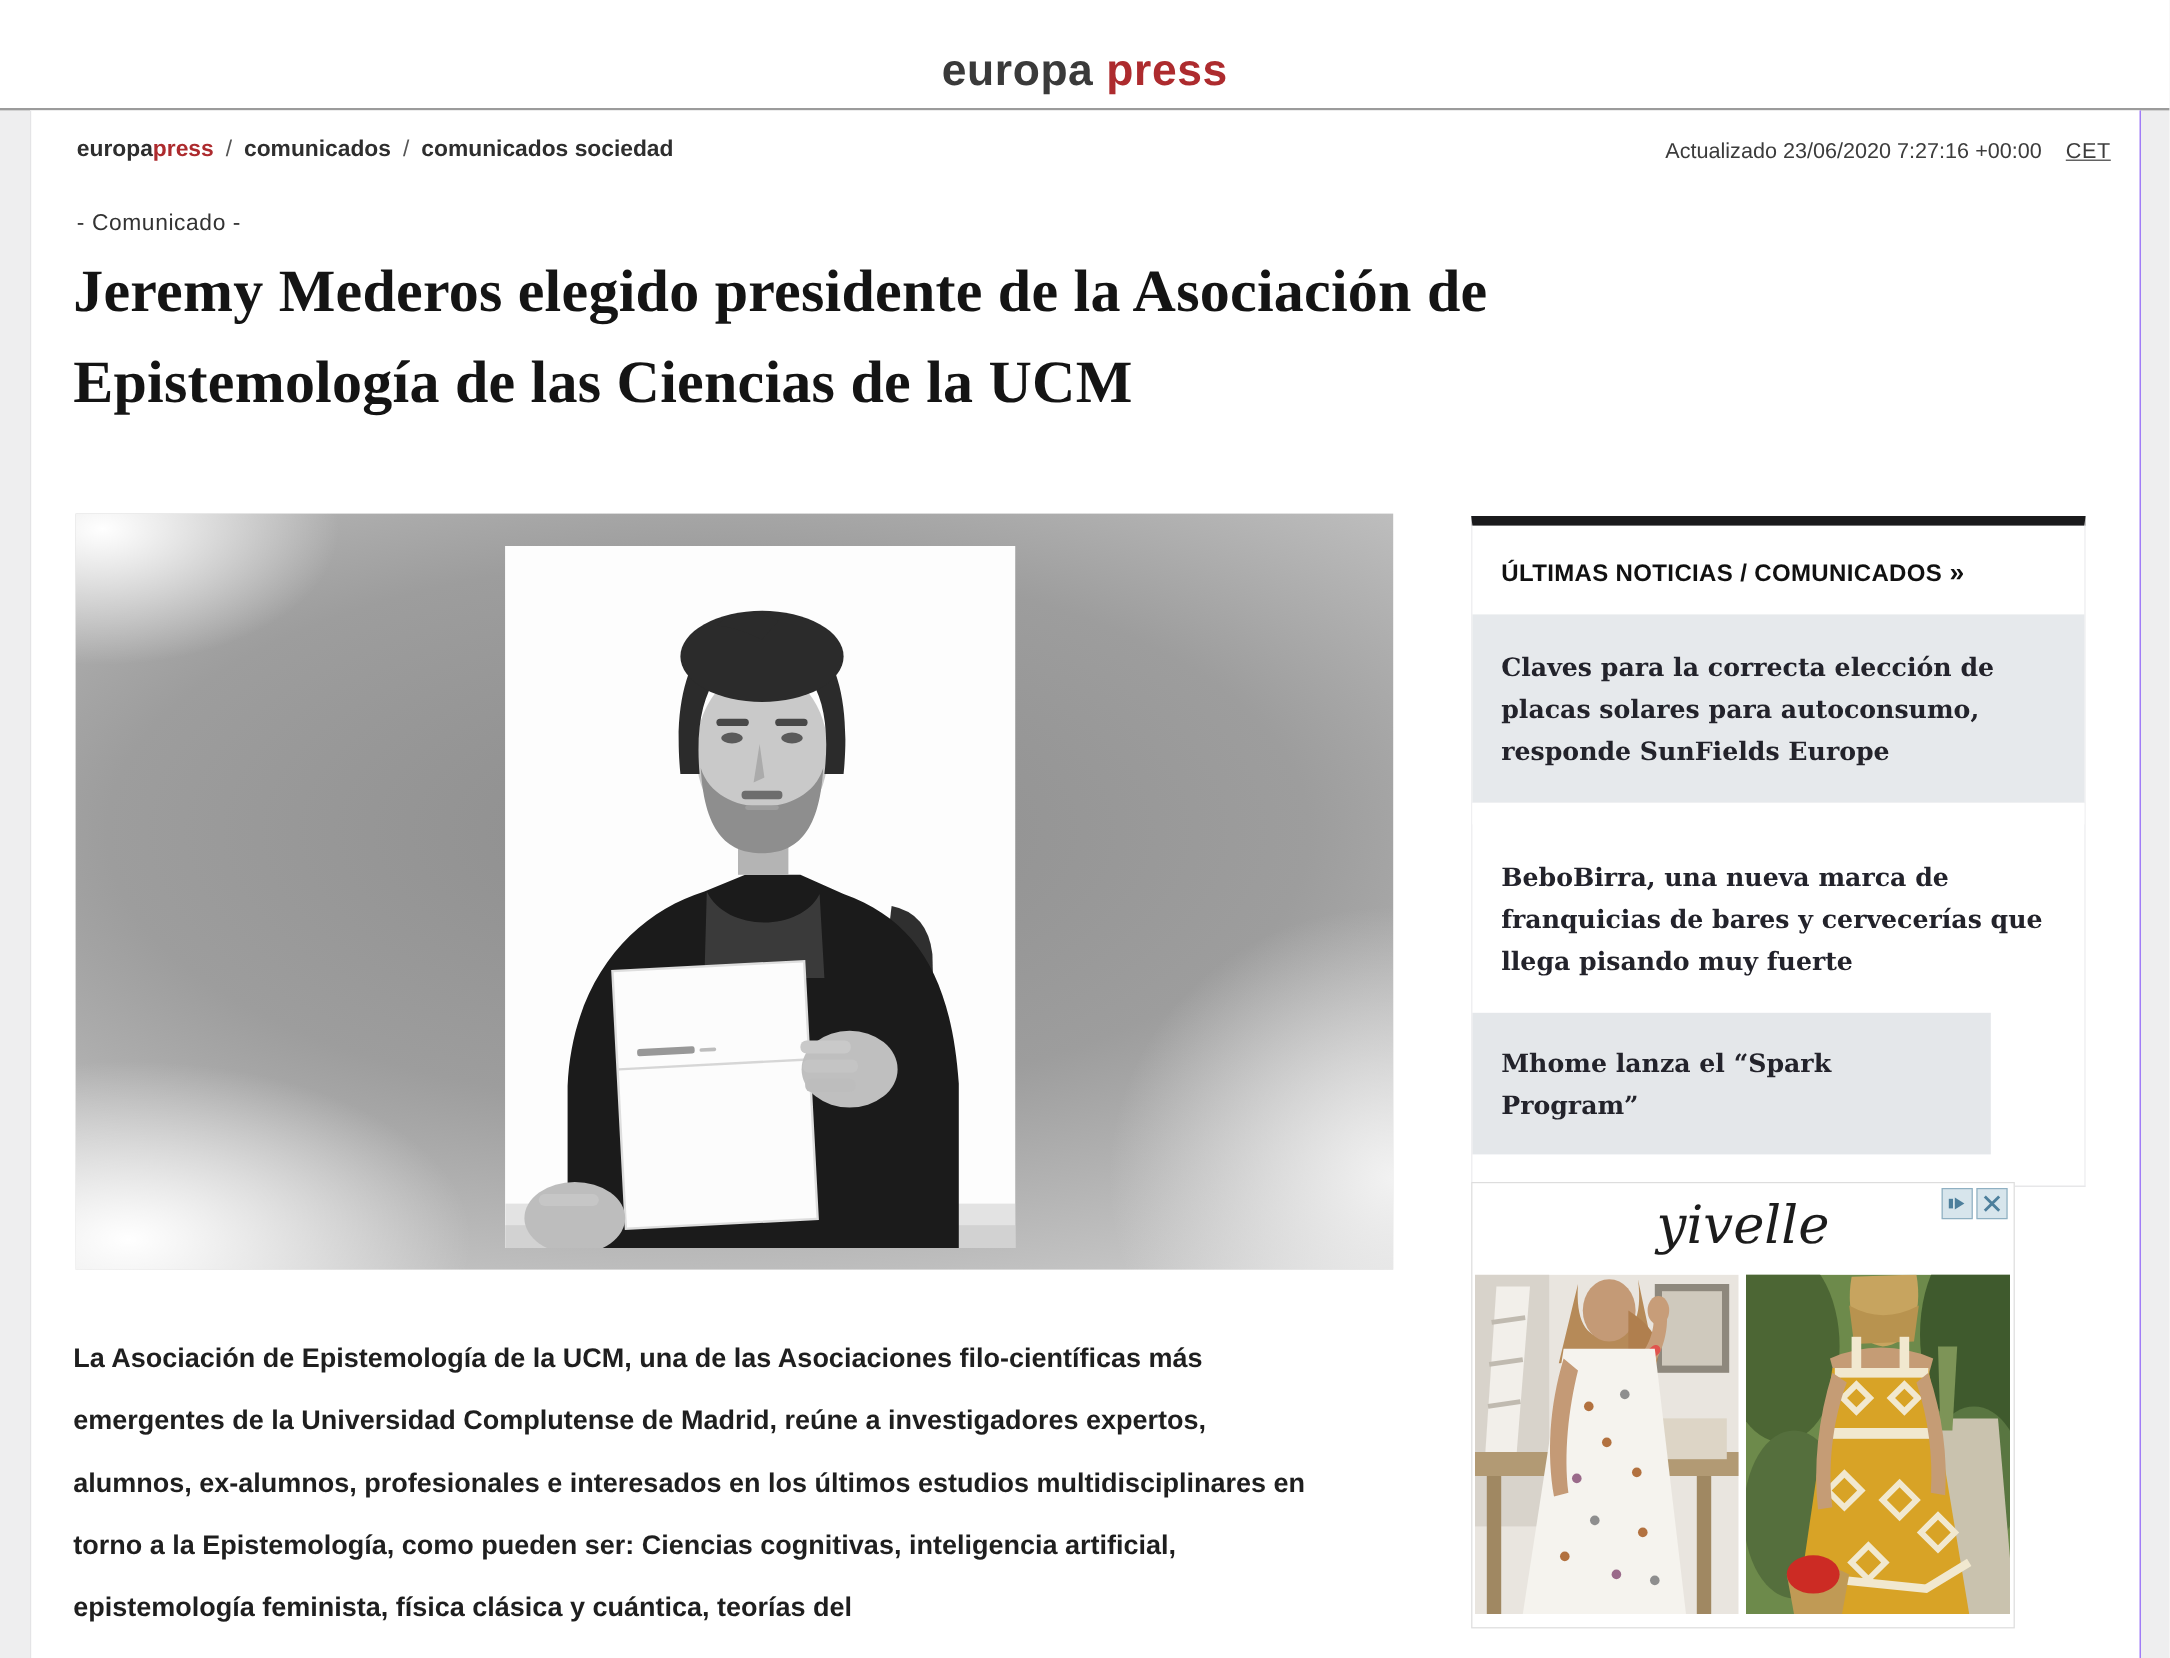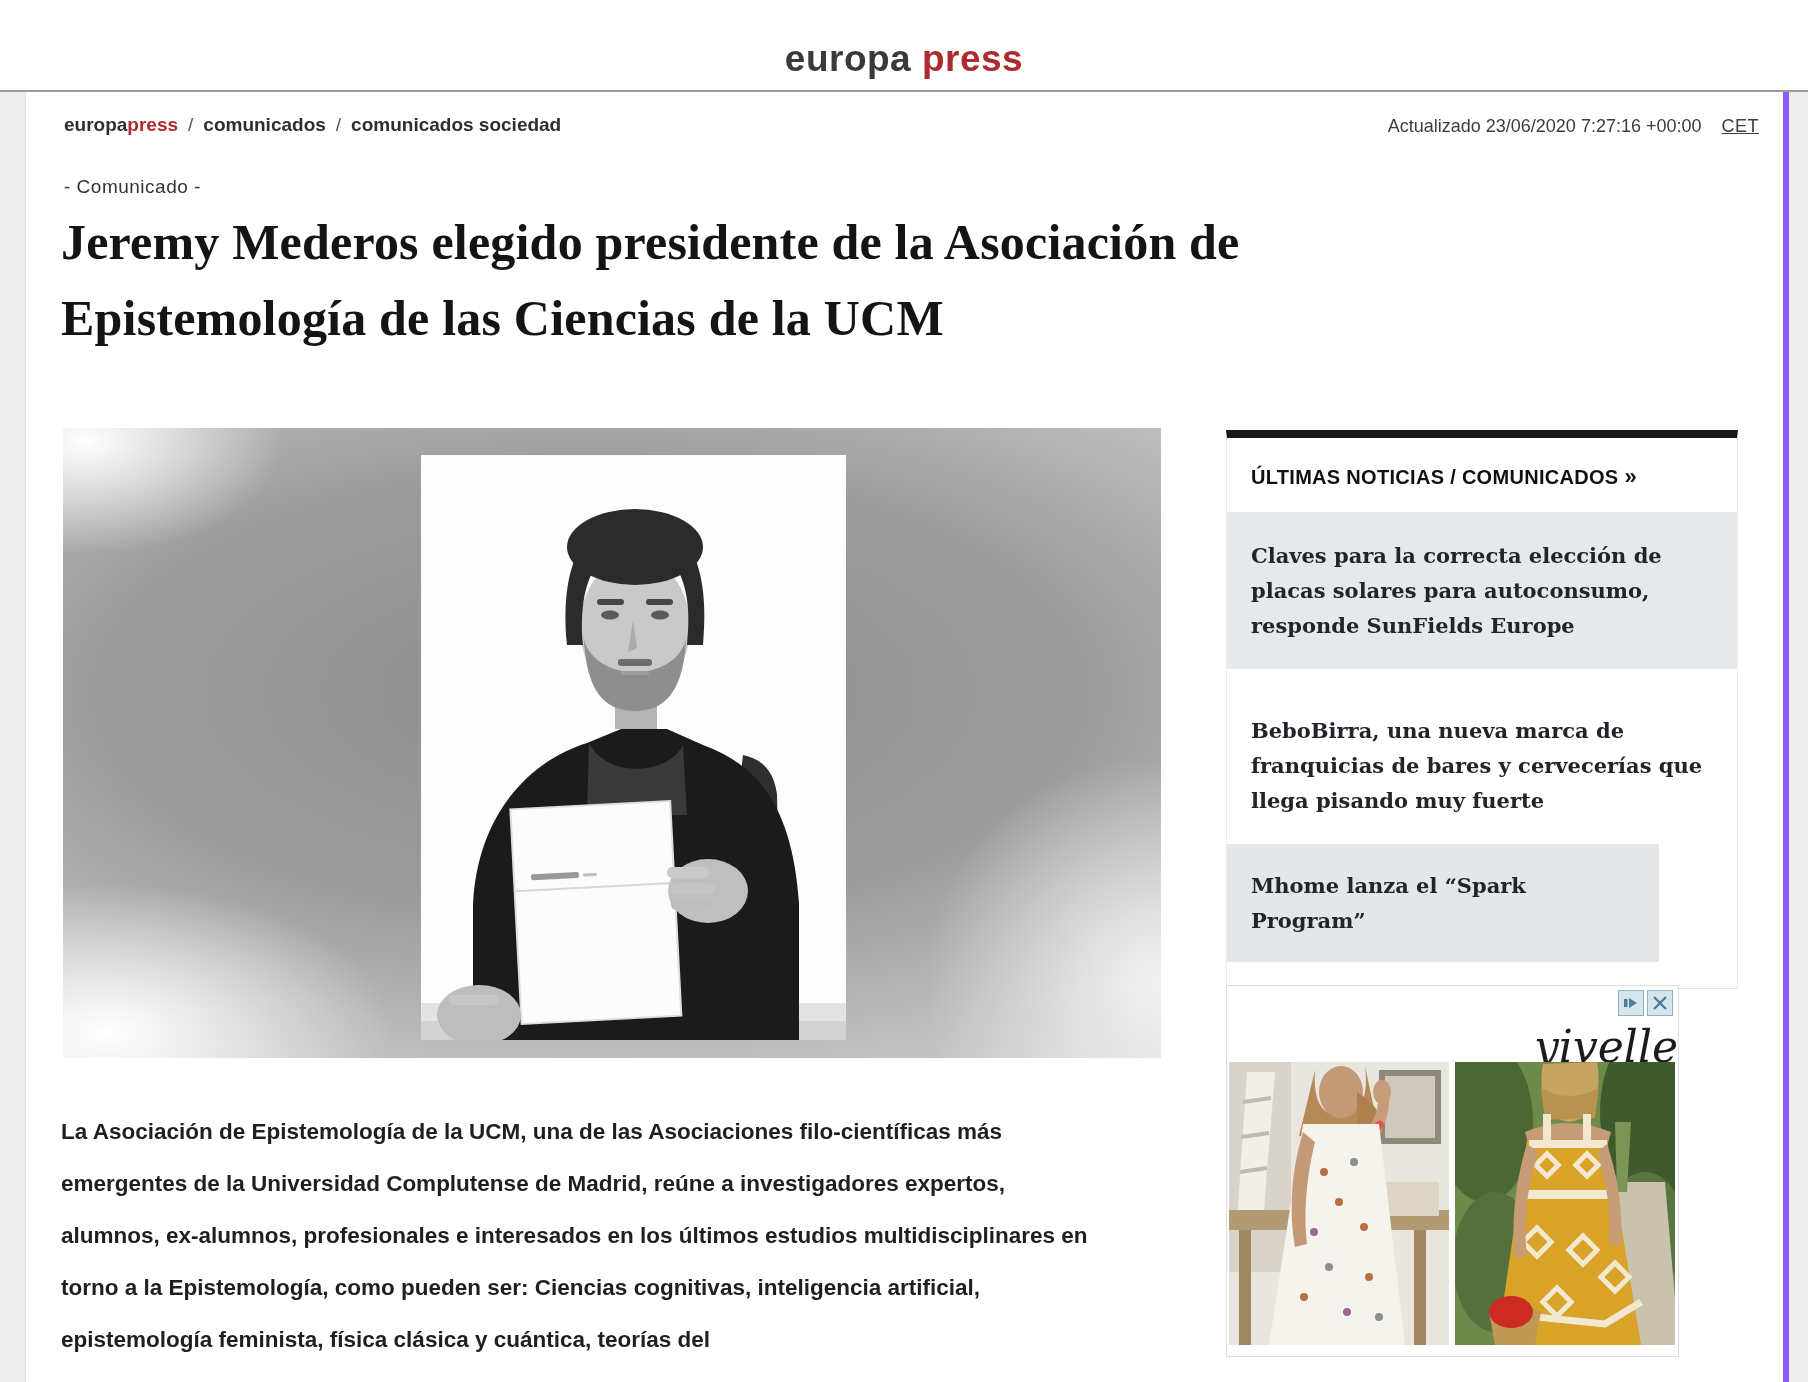--- a/index.html
+++ b/index.html
@@ -15,21 +15,21 @@
     background:#ffffff;border-bottom:2px solid #9b9b9b;
   }
   .logo{
     position:absolute;left:0;right:0;top:22px;text-align:center;
     font-size:37px;font-weight:700;letter-spacing:.5px;color:#3a3a3a;margin-top:16px;
   }
   .logo .accent{color:#ad2b2e;}
   
   .card{
     position:absolute;left:25px;top:92px;width:1757px;height:1290px;
-    background:#ffffff;border-left:1px solid #e4e4e6;border-right:6px solid #8b5cf6;
+    background:#ffffff;border-left:1px solid #e4e4e6;border-right:1px solid #8b5cf6;
   }
   
   .breadcrumb{
     position:absolute;left:38px;top:22px;font-size:19px;font-weight:700;color:#2e2e2e;
   }
   .breadcrumb a{color:#2e2e2e;text-decoration:none;}
   .breadcrumb .accent{color:#ad2b2e;}
   .breadcrumb .sep{color:#555;font-weight:400;padding:0 10px;}
   .updated{
     position:absolute;right:24px;top:24px;font-size:18px;color:#3c3c3c;font-weight:400;
@@ -81,22 +81,22 @@
   }
   .sb-item.gray{background:#e6e9ec;}
   .sb-item.narrow{width:384px;padding:24px 24px;background:#e4e7ea;margin-bottom:26px;}
   .sb-gap{height:18px;background:#fff;}
   
   .ad{
     position:absolute;left:1200px;top:893px;width:453px;height:372px;
     background:#fff;border:1px solid #ddd;box-sizing:border-box;
   }
   .ad-brand{
-    position:absolute;left:0;right:0;top:10px;text-align:right;
-    font-family:"DejaVu Serif", serif;font-style:italic;font-size:44px;color:#1c1c1c;cursor:pointer;margin-top:25px;
+    position:absolute;left:0;right:0;top:10px;text-align:center;
+    font-family:"DejaVu Serif", serif;font-style:italic;font-size:44px;color:#1c1c1c;cursor:pointer;
   }
   .ad-icons{position:absolute;top:4px;right:5px;display:flex;gap:3px;}
   .ad-icon{width:26px;height:26px;background:#d7e5ec;border:1px solid #8fb0c2;box-sizing:border-box;
     display:flex;align-items:center;justify-content:center;cursor:pointer;}
   .ad-images{position:absolute;left:2px;top:76px;display:flex;gap:6px;}
   .ad-img{width:220px;height:283px;overflow:hidden;}
   .ad-img svg{display:block;}
 </style>
 </head>
 <body>

